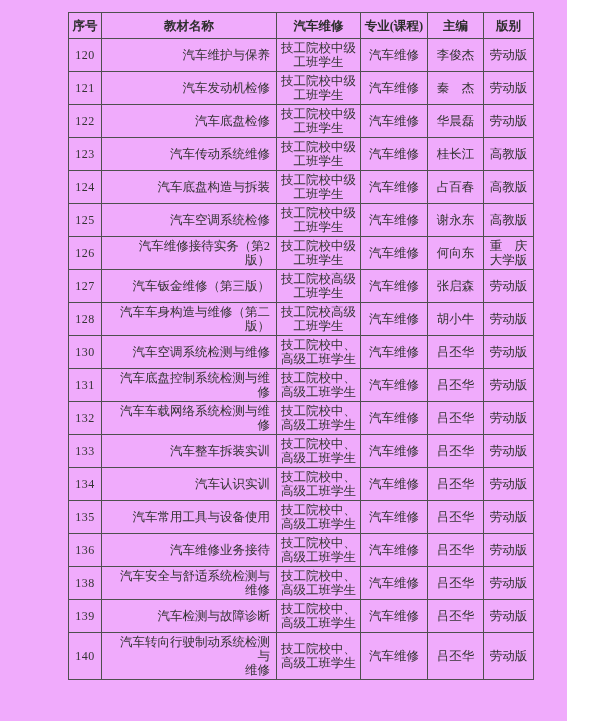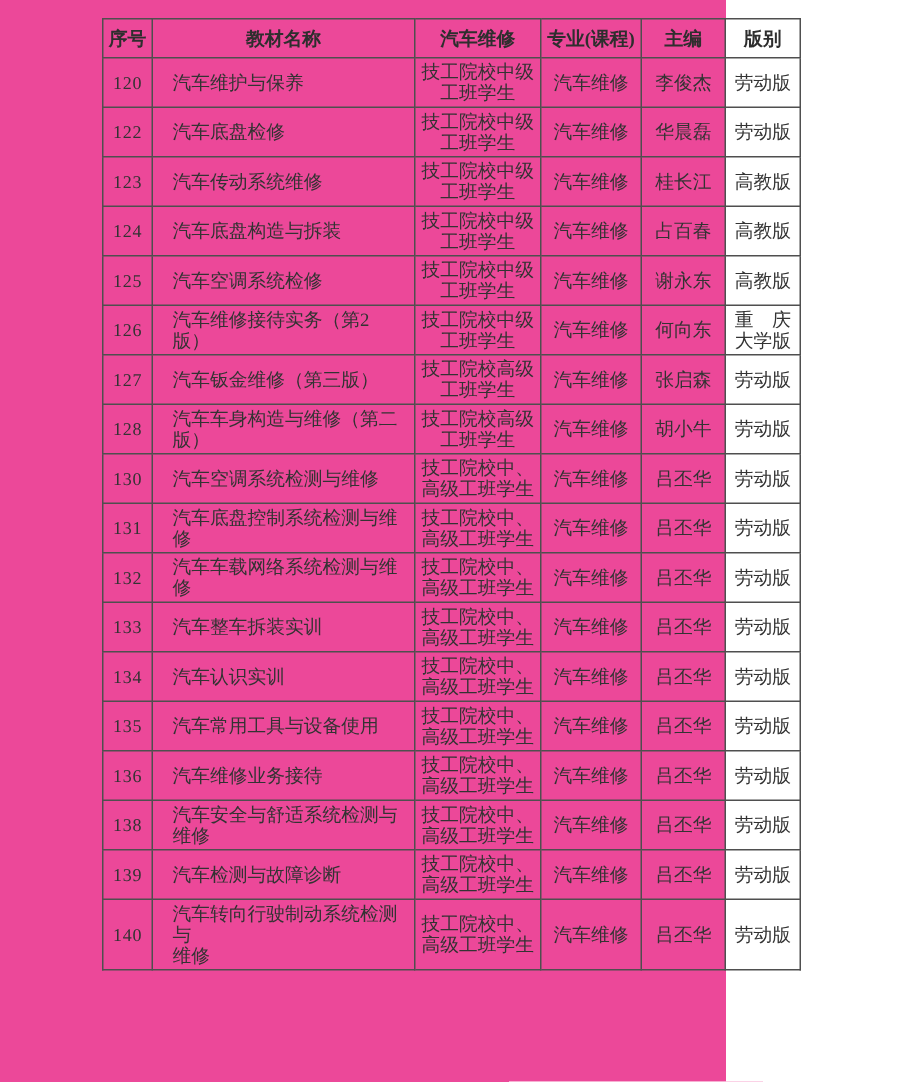--- a/index.html
+++ b/index.html
@@ -5,23 +5,23 @@
   html, body {
     margin: 0;
     padding: 0;
     background: #ffffff;
     width: 600px;
     height: 721px;
     overflow: hidden;
   }
   .sheet {
     position: relative;
-    width: 484px;
+    width: 567px;
     height: 721px;
-    background: #ec4899;
+    background: #f0abfc;
   }
   .catalog-table {
     position: absolute;
     left: 68px;
     top: 12px;
     border-collapse: collapse;
     table-layout: fixed;
     width: 465px;
     font-family: "Liberation Serif", "DejaVu Serif", serif;
     color: #333333;
@@ -39,21 +39,21 @@
   }
   .catalog-table thead th {
     font-weight: bold;
     height: 21px;
     color: #2e2e2e;
   }
   .catalog-table tbody tr {
     height: 31px;
   }
   .catalog-table td.col-title {
-    text-align: left;
+    text-align: right;
     padding-left: 13px;
     padding-right: 6px;
   }
   .catalog-table td.col-no {
     font-size: 12px;
     letter-spacing: 0.5px;
   }
 </style>
 </head>
 <body>
@@ -82,20 +82,29 @@
         <tr>
           <td class="col-no">120</td>
           <td class="col-title">汽车维护与保养</td>
           <td class="col-audience">技工院校中级
 工班学生</td>
           <td class="col-major">汽车维修</td>
           <td class="col-editor">李俊杰</td>
           <td class="col-edition">劳动版</td>
         </tr>
         <tr>
+          <td class="col-no">121</td>
+          <td class="col-title">汽车发动机检修</td>
+          <td class="col-audience">技工院校中级
+工班学生</td>
+          <td class="col-major">汽车维修</td>
+          <td class="col-editor">秦　杰</td>
+          <td class="col-edition">劳动版</td>
+        </tr>
+        <tr>
           <td class="col-no">122</td>
           <td class="col-title">汽车底盘检修</td>
           <td class="col-audience">技工院校中级
 工班学生</td>
           <td class="col-major">汽车维修</td>
           <td class="col-editor">华晨磊</td>
           <td class="col-edition">劳动版</td>
         </tr>
         <tr>
           <td class="col-no">123</td>

